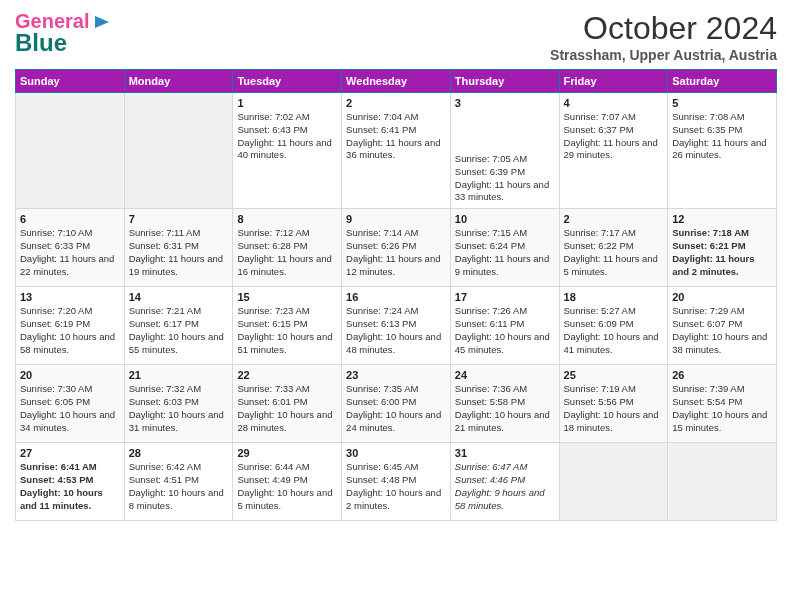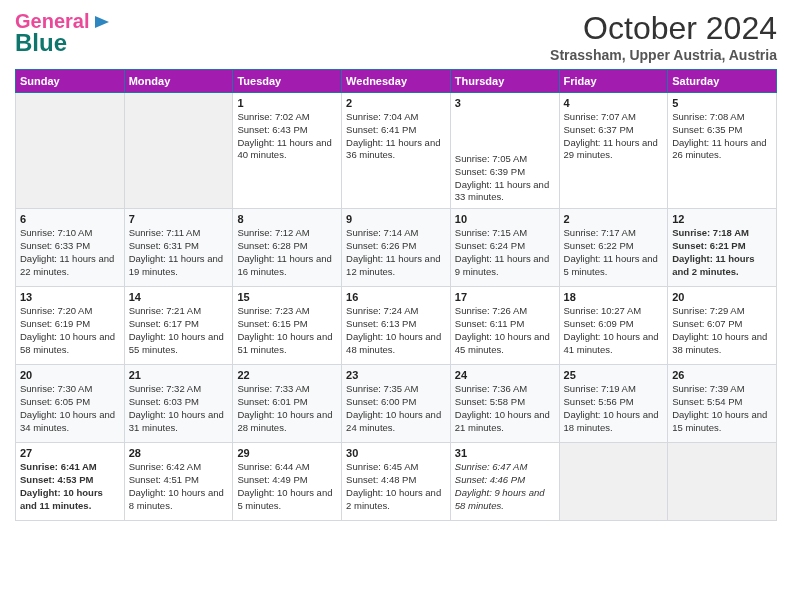--- a/index.html
+++ b/index.html
@@ -215,21 +215,21 @@
 Daylight: 10 hours and 48 minutes.</div>
           </td>
           <td>
             <span class="day-number">17</span>
             <div class="cell-content" style="white-space: pre-line;">Sunrise: 7:26 AM
 Sunset: 6:11 PM
 Daylight: 10 hours and 45 minutes.</div>
           </td>
           <td>
             <span class="day-number">18</span>
-            <div class="cell-content" style="white-space: pre-line;">Sunrise: 10:27 AM
+            <div class="cell-content" style="white-space: pre-line;">Sunrise: 5:27 AM
 Sunset: 6:09 PM
 Daylight: 10 hours and 41 minutes.</div>
           </td>
           <td>
             <span class="day-number">20</span>
             <div class="cell-content" style="white-space: pre-line;">Sunrise: 7:29 AM
 Sunset: 6:07 PM
 Daylight: 10 hours and 38 minutes.</div>
           </td>
         </tr>

